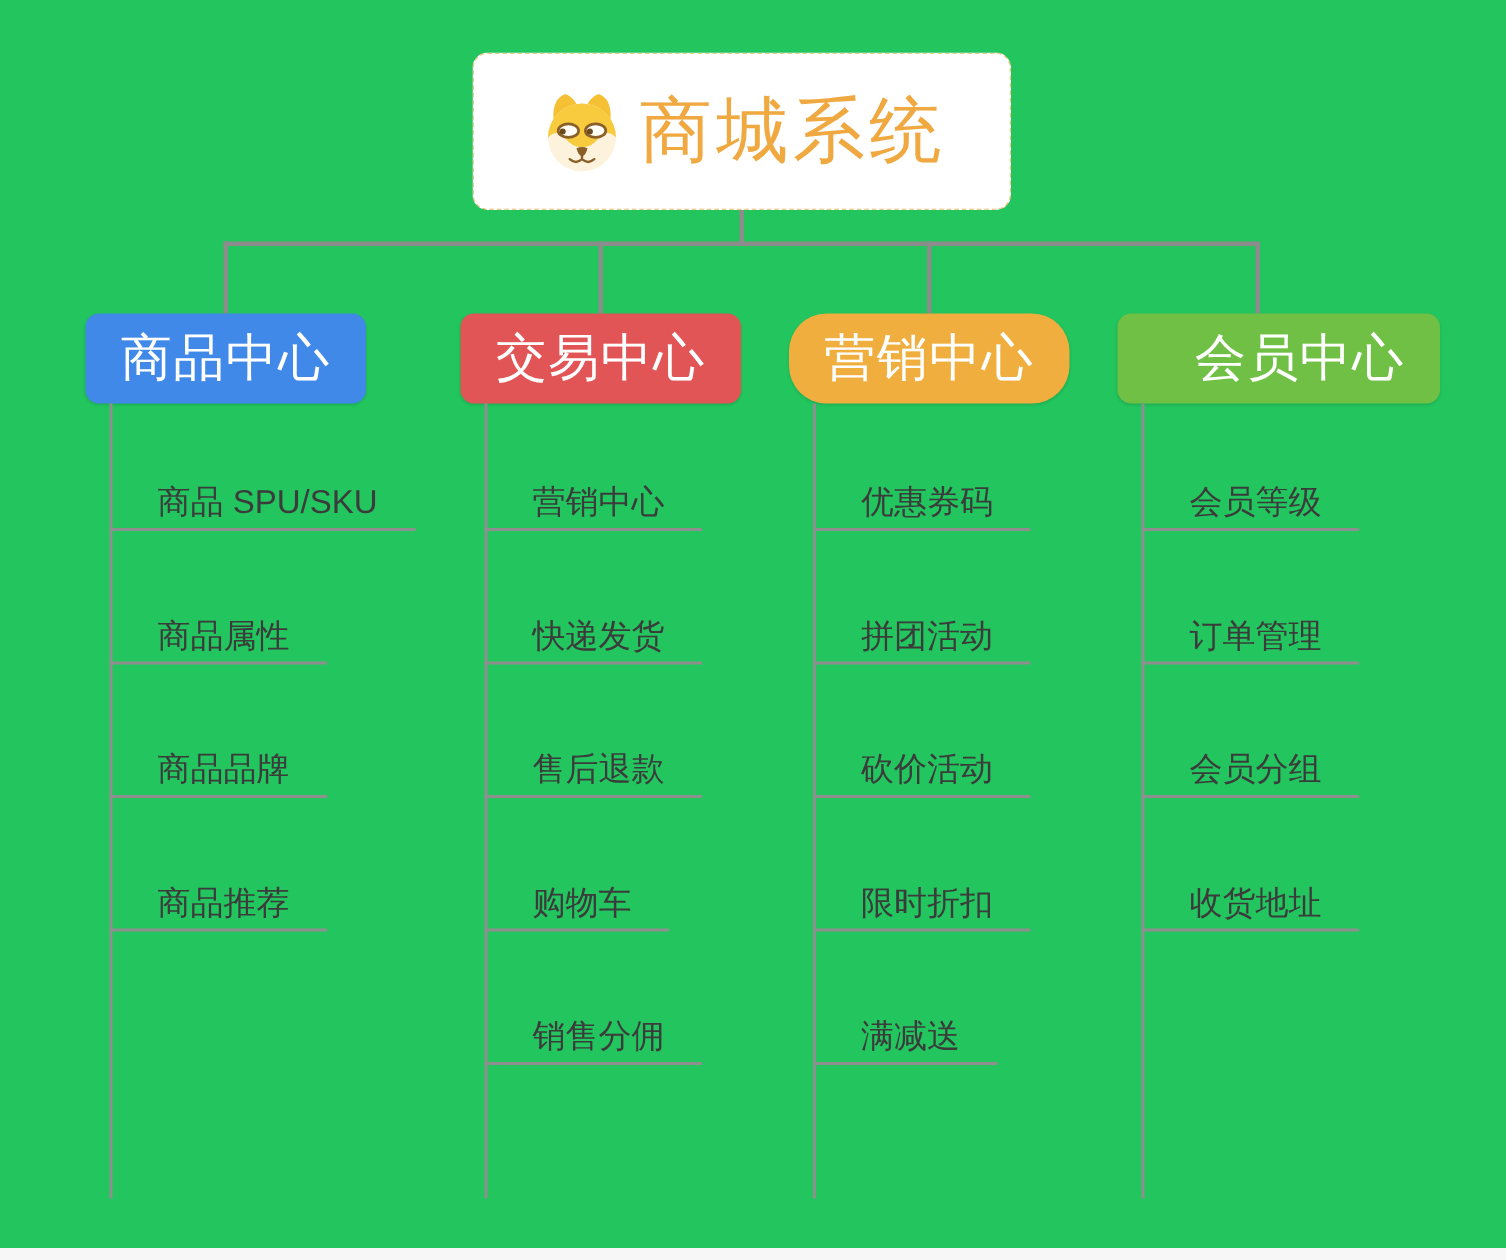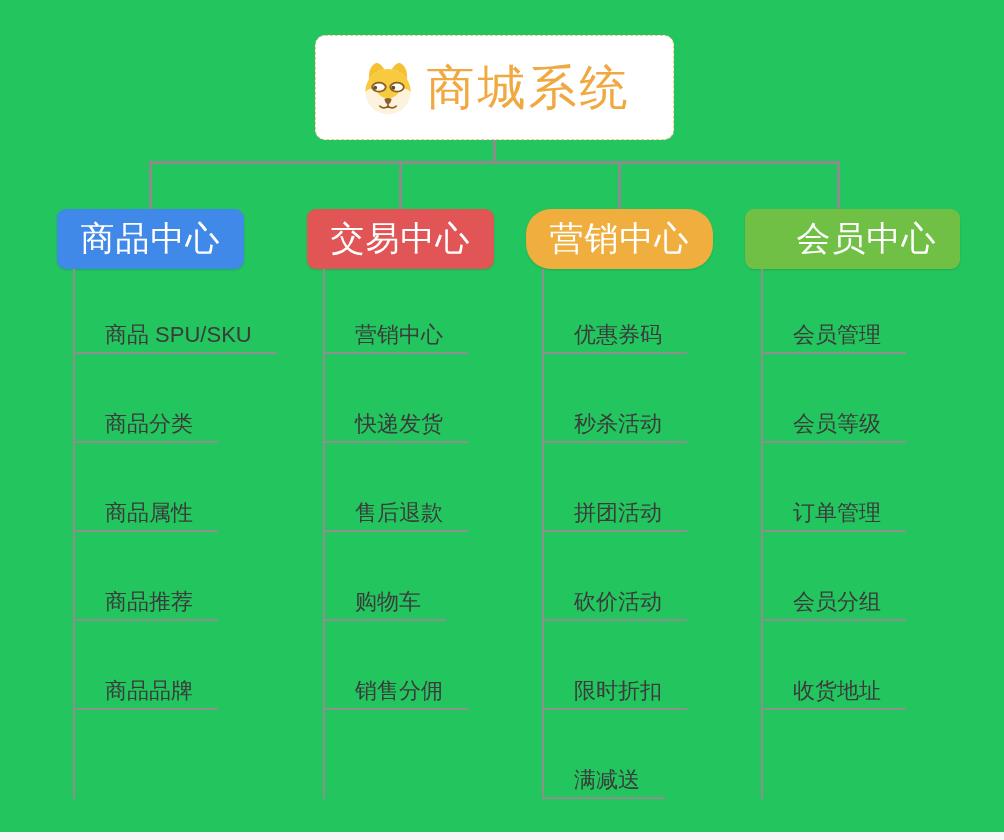--- a/index.html
+++ b/index.html
@@ -117,42 +117,37 @@
   <div class="branch" style="left: 57px;">
     <div class="branch-header" style="background: rgb(65, 137, 232);">商品中心</div>
     <div class="branch-spine"></div>
     <div class="branch-items">
   <div class="item-row">
     <div class="item">
       <span class="item-label">商品 SPU/SKU</span>
     </div>
   </div>
 
-  <div class="item-row">
-    <div class="item">
-      <span class="item-label">商品分类</span>
-    </div>
-  </div>
 
 
   <div class="item-row">
     <div class="item">
       <span class="item-label">商品属性</span>
     </div>
   </div>
 
   <div class="item-row">
     <div class="item">
+      <span class="item-label">商品品牌</span>
+    </div>
+  </div>
+
+  <div class="item-row">
+    <div class="item">
       <span class="item-label">商品推荐</span>
-    </div>
-  </div>
-
-  <div class="item-row">
-    <div class="item">
-      <span class="item-label">商品品牌</span>
     </div>
   </div>
 </div>
   </div>
 
   <div class="branch" style="left: 307px;">
     <div class="branch-header" style="background: rgb(226, 85, 86);">交易中心</div>
     <div class="branch-spine"></div>
     <div class="branch-items">
   <div class="item-row">
@@ -191,25 +186,20 @@
   <div class="branch" style="left: 526px;">
     <div class="branch-header" style="background: rgb(239, 174, 61); border-radius: 25px;">营销中心</div>
     <div class="branch-spine"></div>
     <div class="branch-items">
   <div class="item-row">
     <div class="item">
       <span class="item-label">优惠券码</span>
     </div>
   </div>
 
-  <div class="item-row">
-    <div class="item">
-      <span class="item-label">秒杀活动</span>
-    </div>
-  </div>
 
   <div class="item-row">
     <div class="item">
       <span class="item-label">拼团活动</span>
     </div>
   </div>
 
   <div class="item-row">
     <div class="item">
       <span class="item-label">砍价活动</span>
@@ -227,25 +217,20 @@
       <span class="item-label">满减送</span>
     </div>
   </div>
 </div>
   </div>
 
   <div class="branch" style="left: 745px;">
     <div class="branch-header" style="background: rgb(111, 192, 68); padding-left: 28px;">会员中心</div>
     <div class="branch-spine"></div>
     <div class="branch-items">
-  <div class="item-row">
-    <div class="item">
-      <span class="item-label">会员管理</span>
-    </div>
-  </div>
 
   <div class="item-row">
     <div class="item">
       <span class="item-label">会员等级</span>
     </div>
   </div>
 
 
   <div class="item-row">
     <div class="item">

